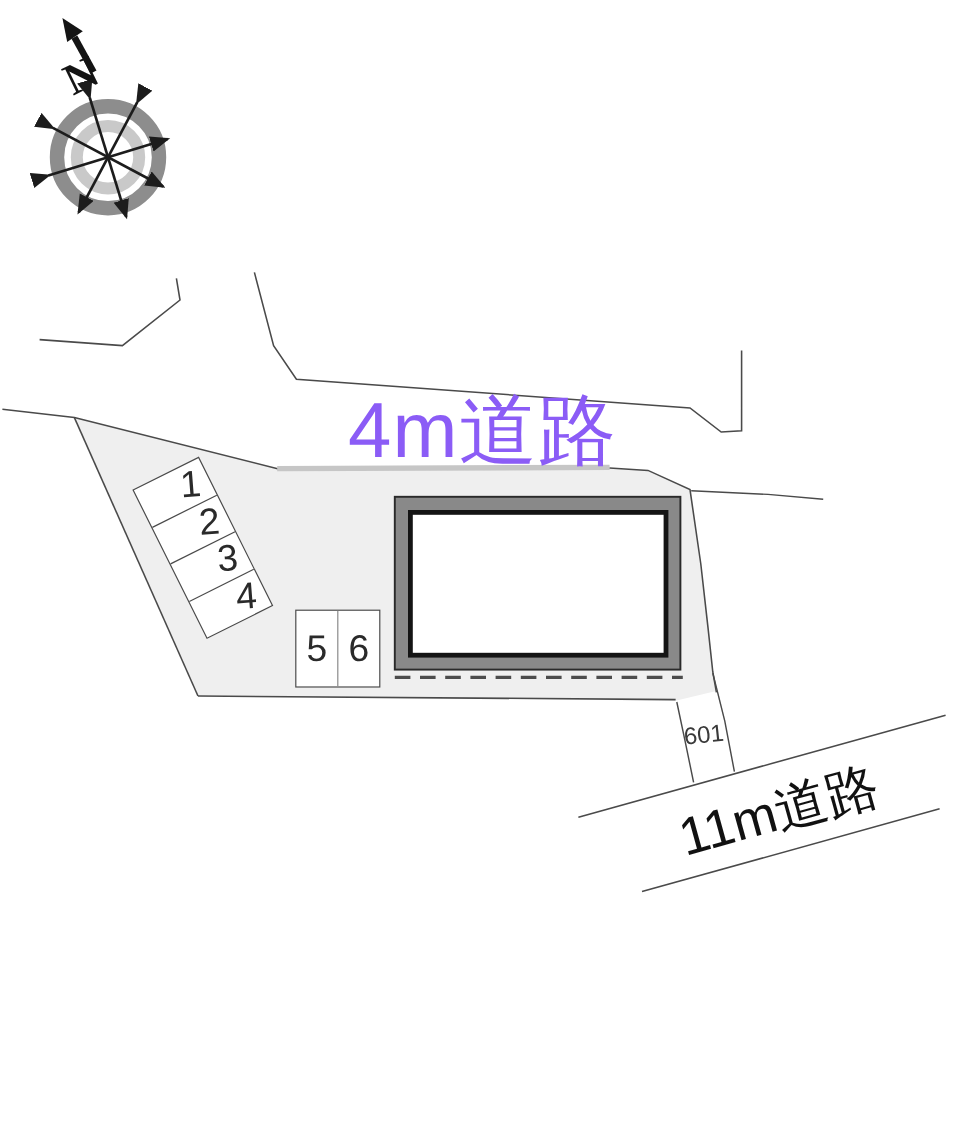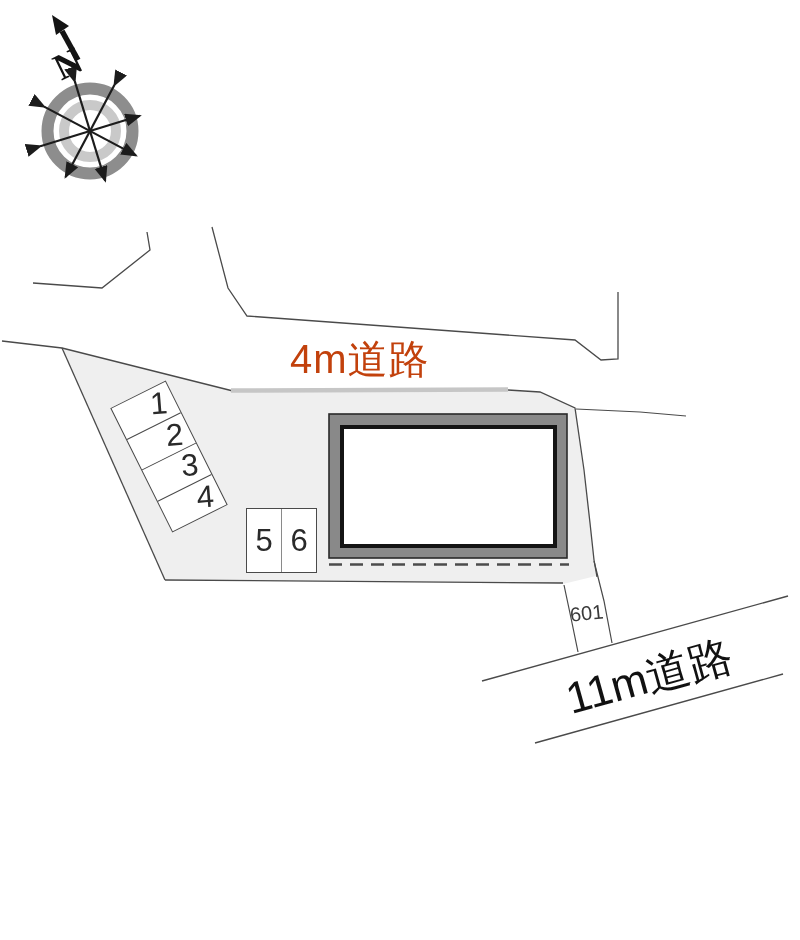--- a/index.html
+++ b/index.html
@@ -5,21 +5,21 @@
   html,body{margin:0;padding:0;}
   body{
     width:800px;height:940px;position:relative;background:#ffffff;
     font-family:"Liberation Sans", sans-serif;overflow:hidden;
   }
   .abs{position:absolute;}
   svg{position:absolute;left:0;top:0;}
   
   .road-label-top{
     left:290px;top:330px;width:200px;height:60px;
-    font-size:40px;line-height:58px;color:#c2410c;letter-spacing:1px;white-space:nowrap;
+    font-size:65px;line-height:58px;color:#8b5cf6;letter-spacing:1px;white-space:nowrap;
   }
   .road-label-bottom{
     left:564px;top:652px;width:178px;height:48px;
     font-size:44px;line-height:48px;color:#111;white-space:nowrap;
     transform:rotate(-15.5deg);
   }
   .lot-number{
     left:570px;top:602px;font-size:20px;color:#3a3a3a;
     transform:rotate(-6deg);white-space:nowrap;
   }

